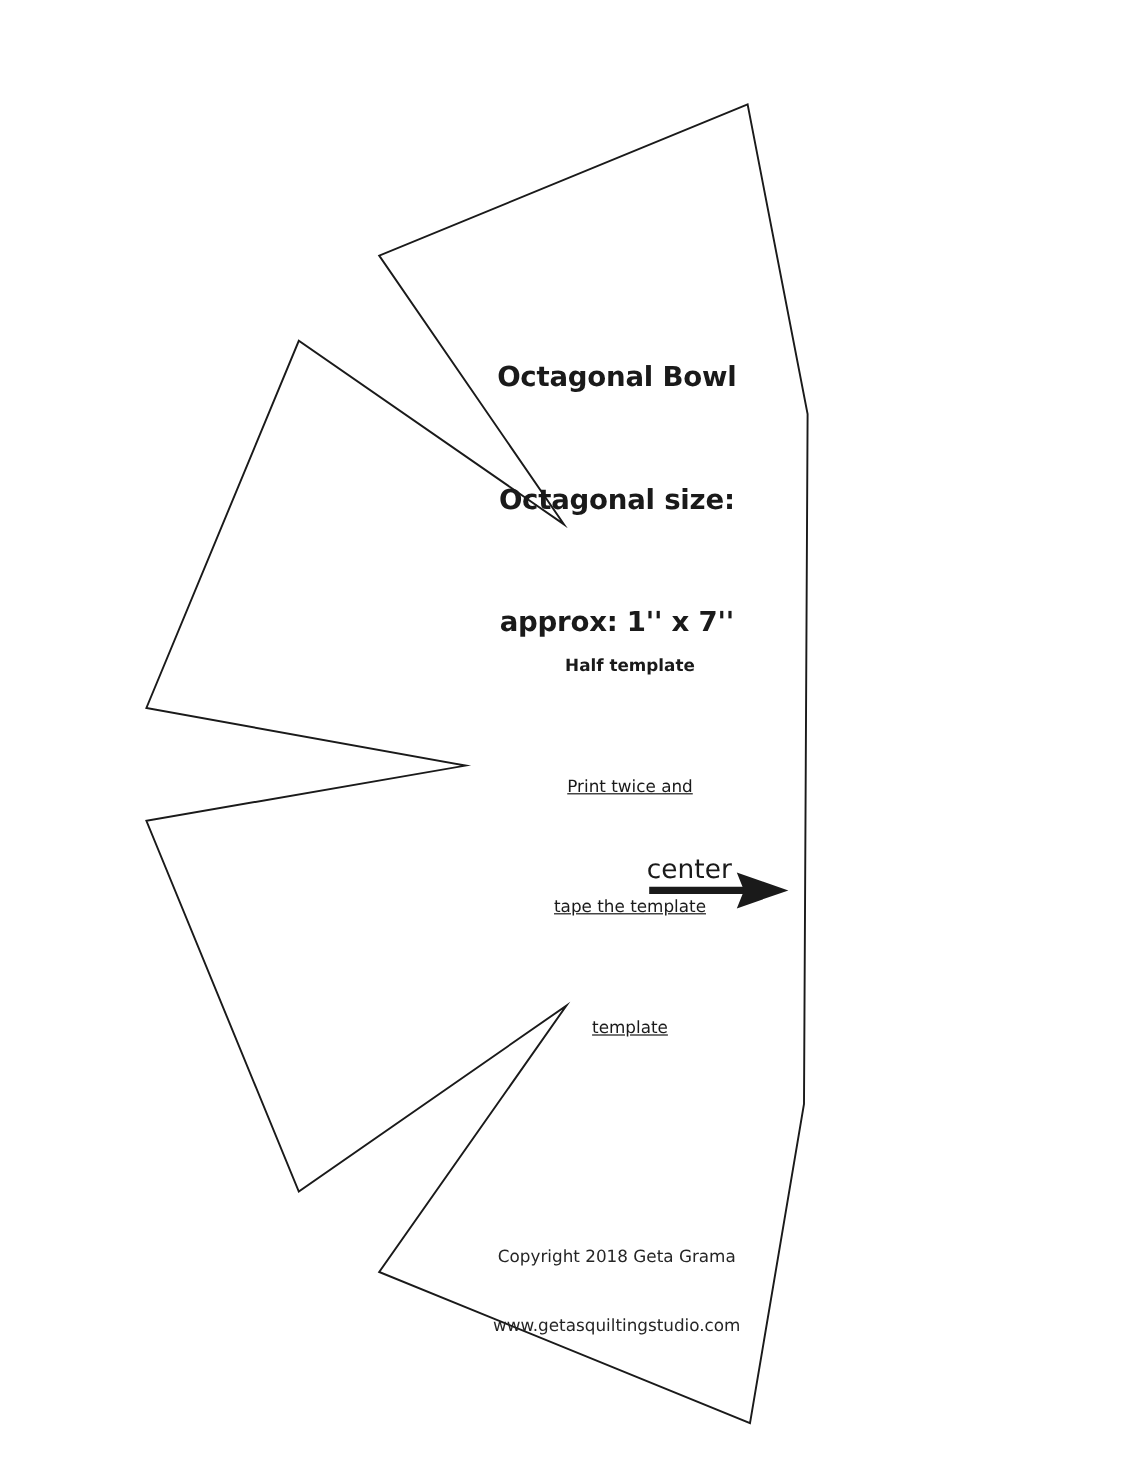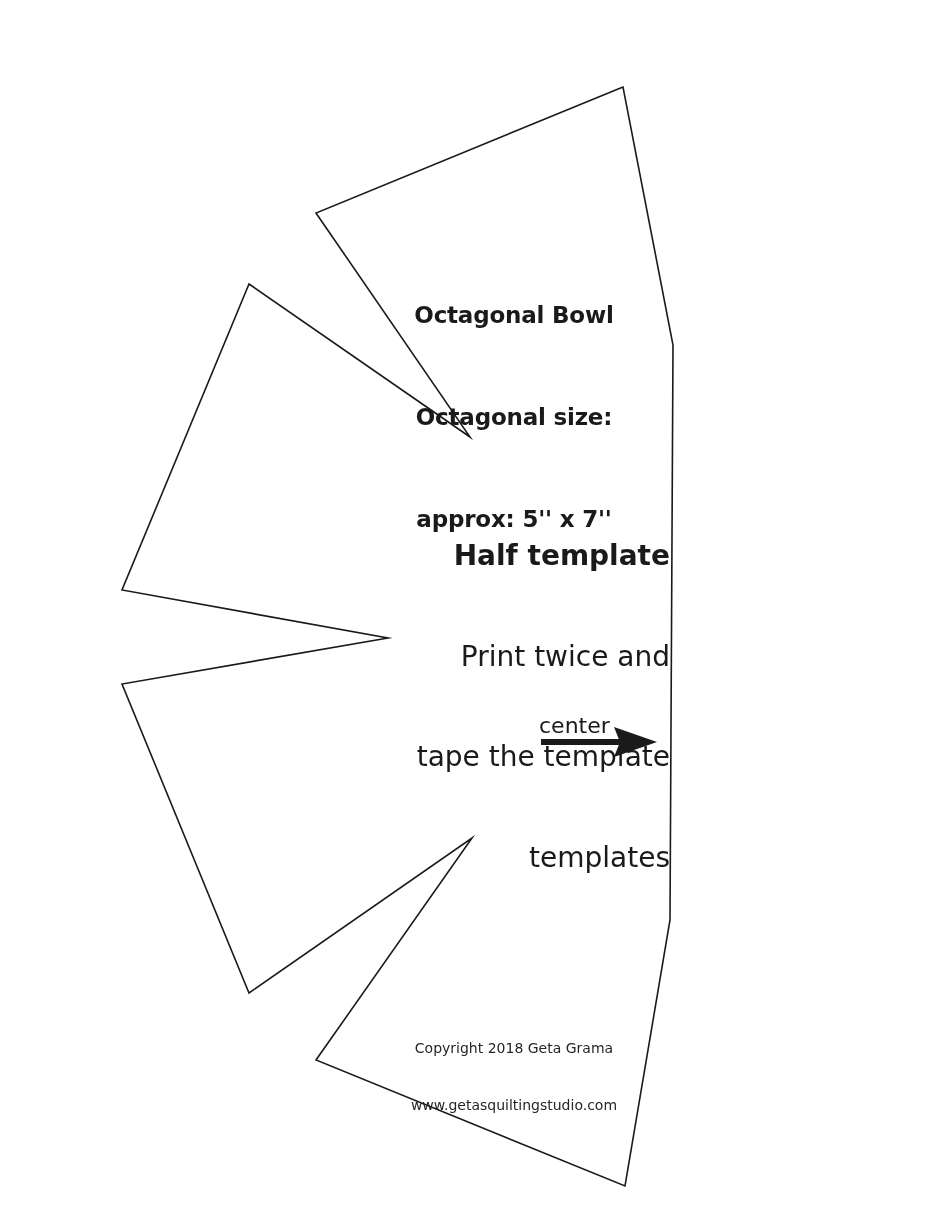--- a/index.html
+++ b/index.html
@@ -50,31 +50,32 @@
   }
   #title-block .line {
     display: block;
   }
 
   
   #instructions-block {
     left: 380px;
     top: 458px;
     width: 290px;
-    text-align: right;
-    font-size: 28px;
+    text-align: center;
+    font-size: 14px;
     line-height: 33.5px;
   }
   #instructions-block .heading {
     display: block;
     font-weight: bold;
   }
   #instructions-block .line {
     display: block;
     font-weight: normal;
+    text-decoration: underline;
   }
 
   
   #center-label {
     left: 539px;
     top: 698px;
     font-size: 22px;
     line-height: 28px;
     text-align: left;
   }
@@ -105,28 +106,28 @@
     <line x1="541" y1="742" x2="628" y2="742" stroke="#1a1a1a" stroke-width="6"></line>
     <polygon points="614,727 657,742 614,757 620,742" fill="#1a1a1a"></polygon>
   </g>
 </svg>
 
 <div class="text-layer">
 
   <div class="txt-block" id="title-block">
     <span class="line">Octagonal Bowl</span>
     <span class="line">Octagonal size:</span>
-    <span class="line">approx: 5'' x 7''</span>
+    <span class="line">approx: 1'' x 7''</span>
   </div>
 
   <div class="txt-block" id="instructions-block">
     <span class="heading">Half template</span>
     <span class="line">Print twice and</span>
     <span class="line">tape the template</span>
-    <span class="line">templates</span>
+    <span class="line">template</span>
   </div>
 
   <div class="txt-block" id="center-label">center</div>
 
   <div class="txt-block" id="copyright-block">
     <span class="line">Copyright 2018 Geta Grama</span>
     <span class="line">www.getasquiltingstudio.com</span>
   </div>
 
 </div>

